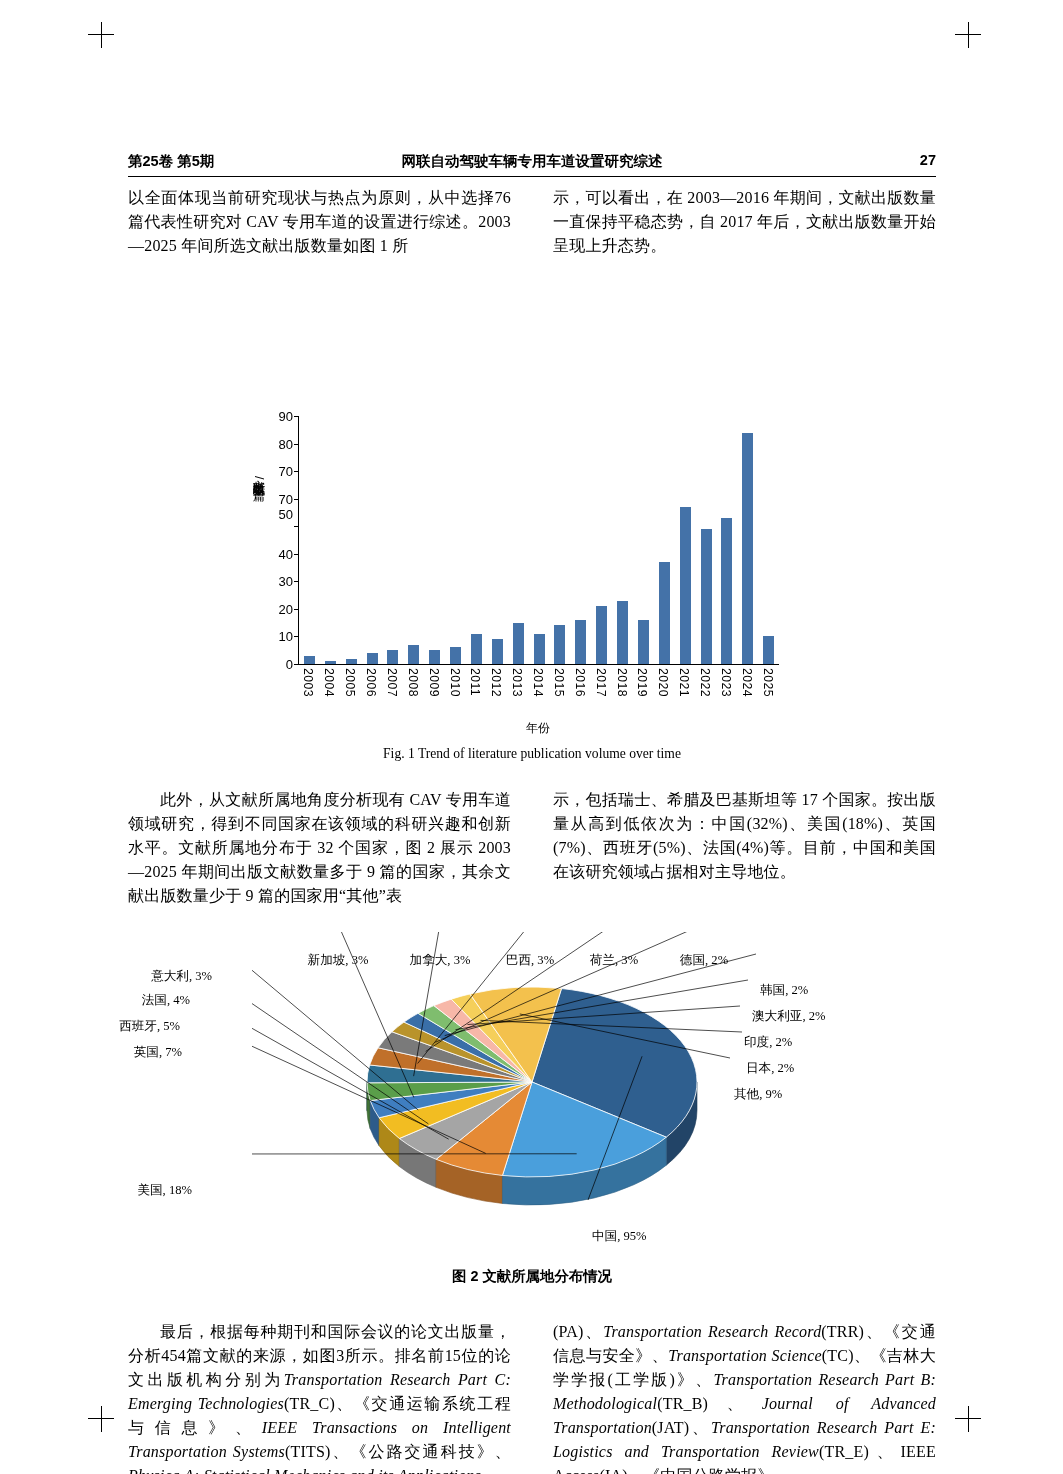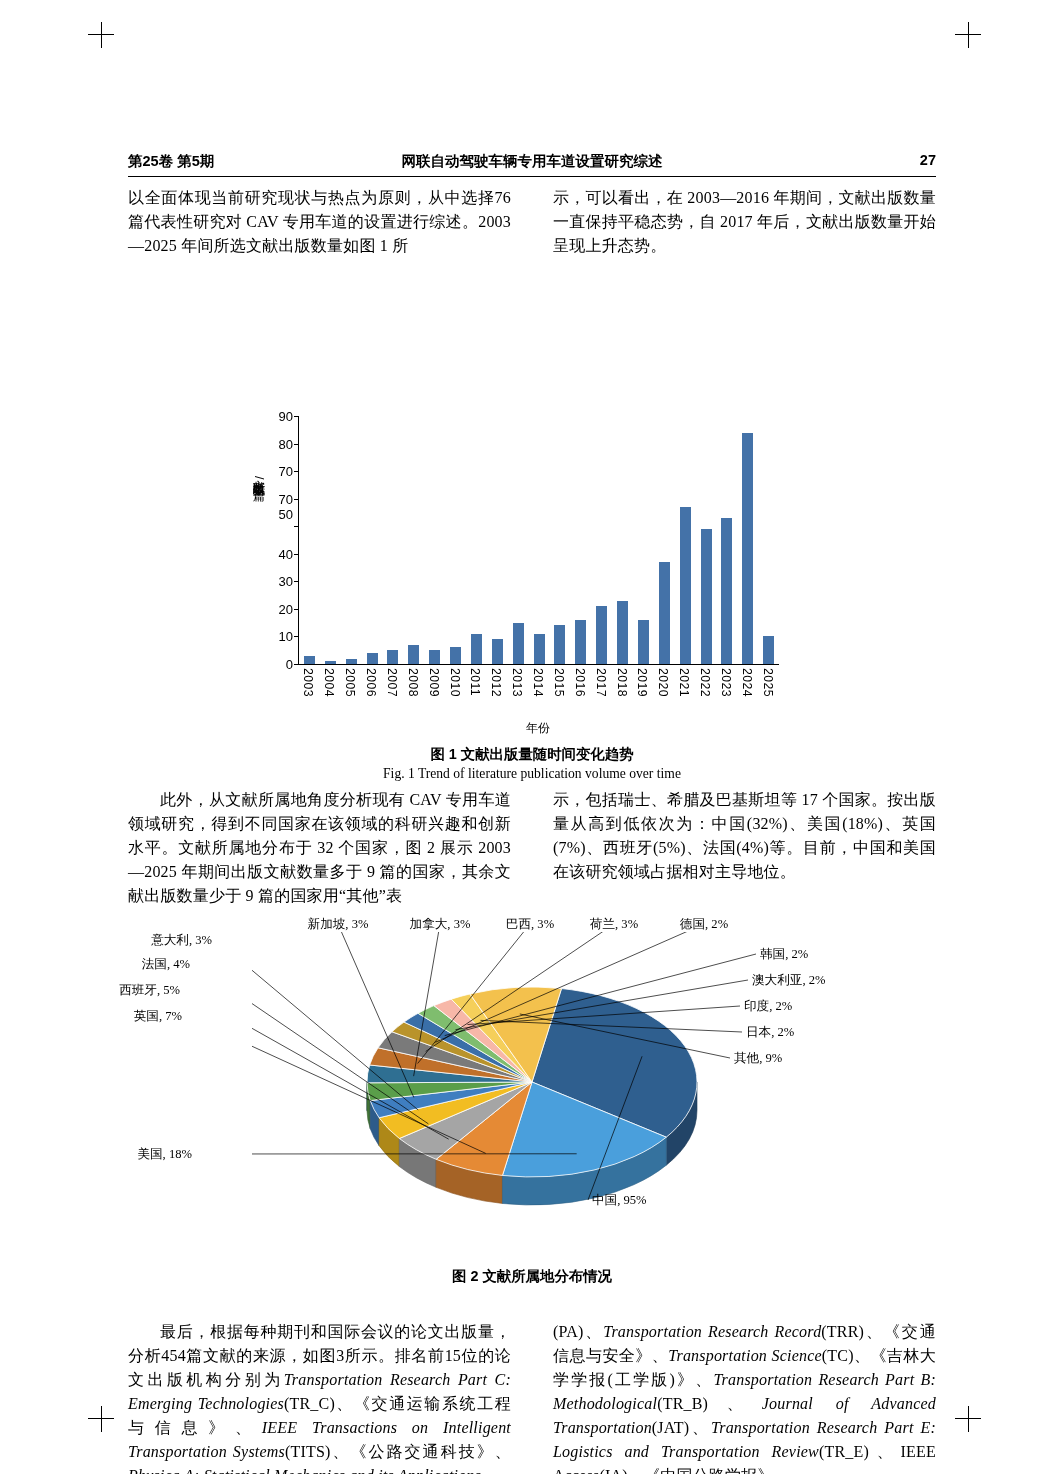--- a/index.html
+++ b/index.html
@@ -108,20 +108,21 @@
 
   
   .fig2wrap{position:absolute;left:0;top:782px;width:808px;}
   .pieholder{position:relative;width:808px;height:330px;}
   .pie-svg{position:absolute;left:50%;top:0;transform:translateX(-50%);}
   .lbl{
     position:absolute;
     font-size:12.6px;
     font-family:"Liberation Serif", serif;
     white-space:nowrap;
+    margin-top:36px;
   }
 
   
   .cols3{position:absolute;left:0;top:1170px;width:808px;}
   p.body i{font-style:italic;}
 </style>
 </head>
 <body>
 
 <div class="page">
@@ -325,21 +326,20 @@
             <div class="xcell">
               <span>2024</span>
             </div>
             <div class="xcell">
               <span>2025</span>
             </div>
           </div>
         <div class="xaxis-title">年份</div>
       </div>
       <div class="figcap">
-        <div class="cn">图 1  文献出版量随时间变化趋势</div>
         <div class="en">Fig. 1  Trend of literature publication volume over time</div>
       </div>
     </div>
 
     <div class="cols2">
       <div class="col left">
         <p class="body indent">此外，从文献所属地角度分析现有 CAV 专用车道领域研究，得到不同国家在该领域的科研兴趣和创新水平。文献所属地分布于 32 个国家，图 2 展示 2003—2025 年期间出版文献数量多于 9 篇的国家，其余文献出版数量少于 9 篇的国家用“其他”表</p>
       </div>
       <div class="col right">
         <p class="body">示，包括瑞士、希腊及巴基斯坦等 17 个国家。按出版量从高到低依次为：中国(32%)、美国(18%)、英国(7%)、西班牙(5%)、法国(4%)等。目前，中国和美国在该研究领域占据相对主导地位。</p>

